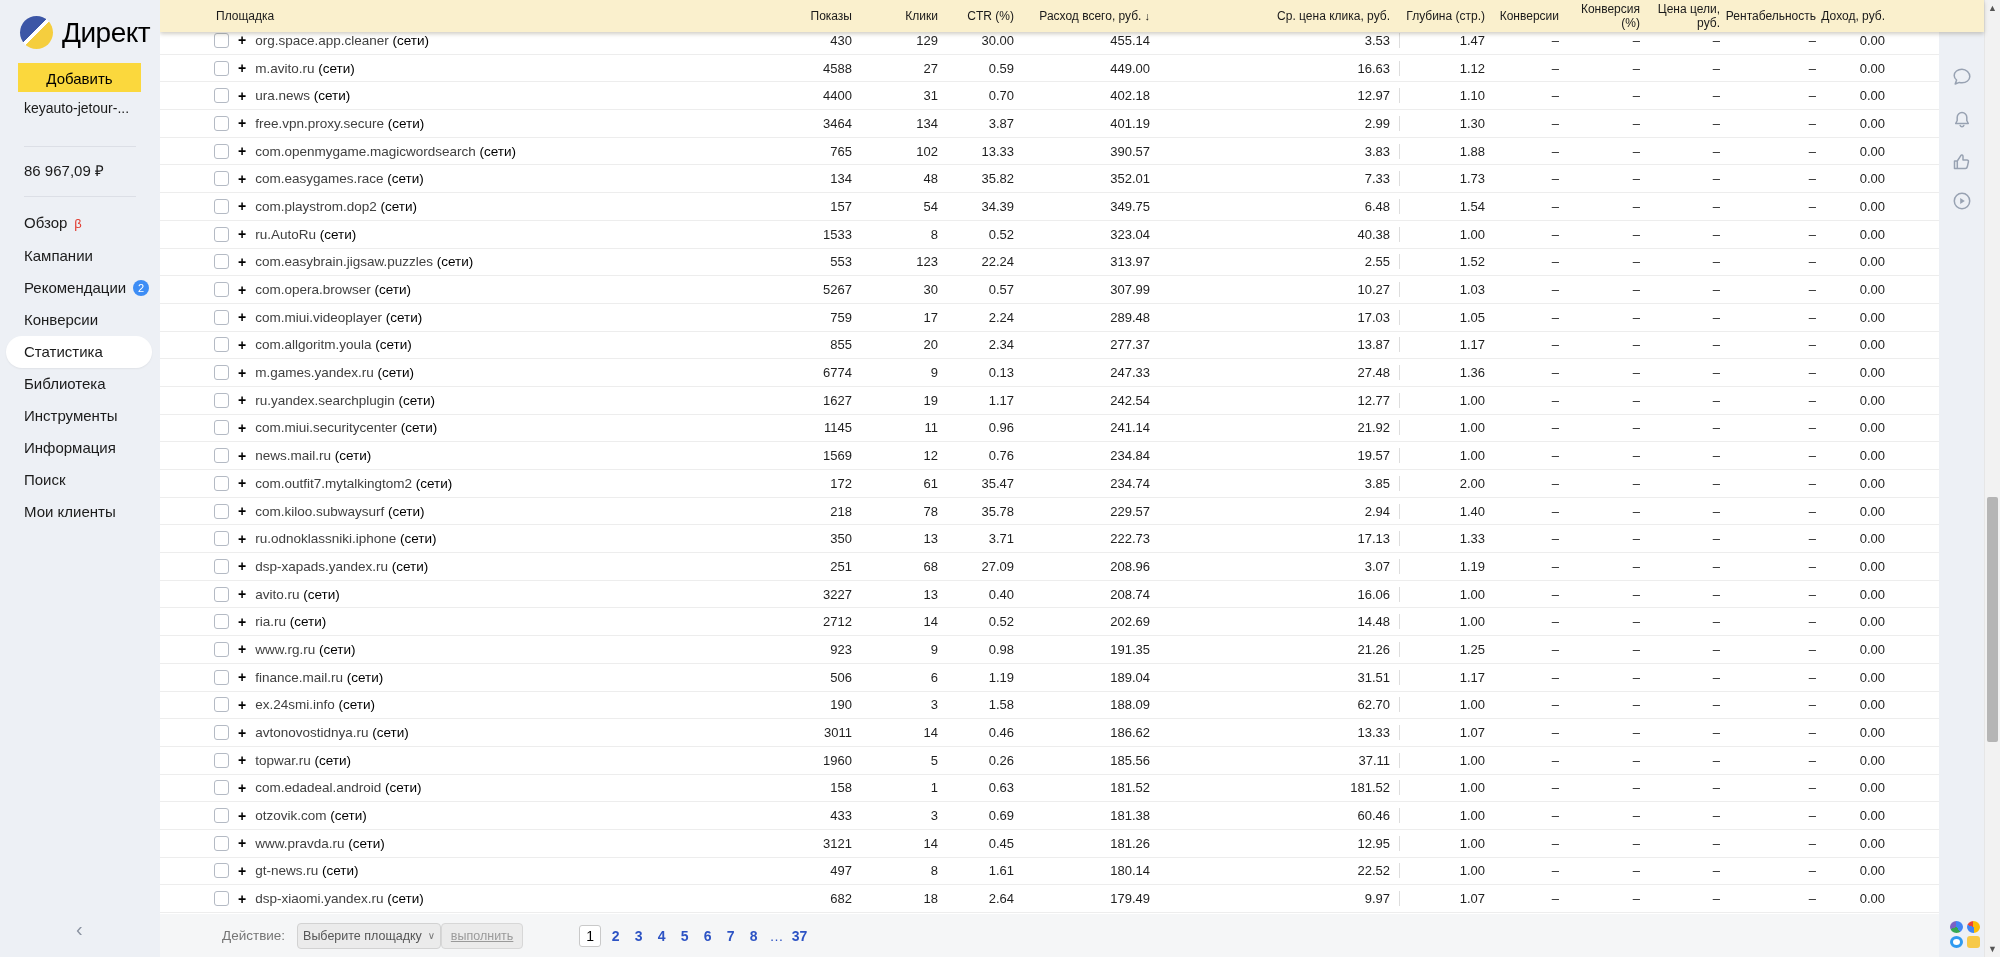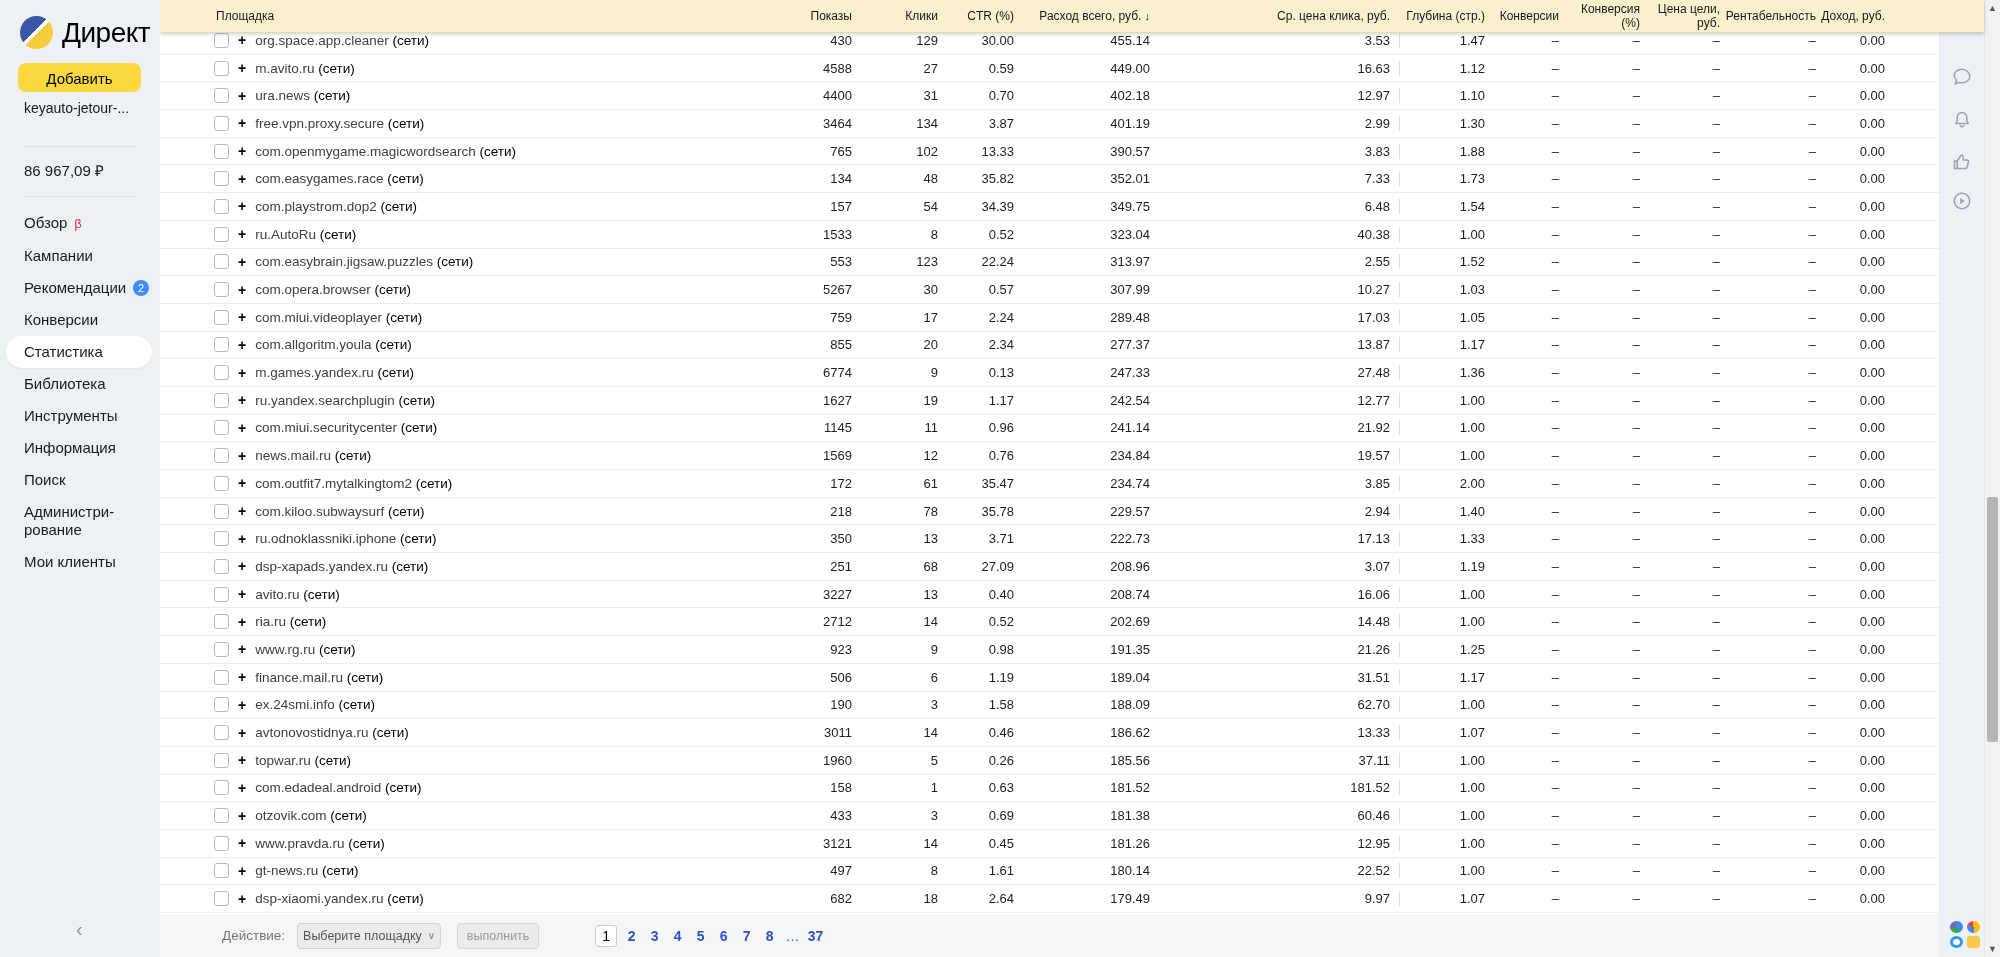--- a/index.html
+++ b/index.html
@@ -6,21 +6,21 @@
   body{width:2000px;height:957px;position:relative;overflow:hidden;background:#fff;
        font-family:"Liberation Sans",sans-serif;color:#1a1a1a;}
 
   
   .sidebar{position:absolute;left:0;top:0;width:160px;height:957px;background:#edf0f5;z-index:20;}
   .logo{position:absolute;top:16px;left:20px;display:flex;align-items:center;gap:9px;}
   .logo-circle{width:33px;height:33px;border-radius:50%;
       background:linear-gradient(135deg,#3c56a6 45%,#ffffff 45%,#ffffff 53%,#f5ce3e 53%);}
   .logo-text{font-size:28px;font-weight:400;letter-spacing:-.5px;color:#000;}
   .add-btn{position:absolute;top:63px;left:18px;width:123px;height:29px;background:#fbd83d;
-      border:none;border-radius:8px;font-size:15px;line-height:29px;text-align:center;color:#000;cursor:pointer;}
+      border:none;border-radius:0;font-size:15px;line-height:29px;text-align:center;color:#000;cursor:pointer;}
   .account{position:absolute;top:100px;left:24px;font-size:14px;color:#1a1a1a;}
   .sdivider{position:absolute;left:24px;width:112px;height:1px;background:#dcdfe6;}
   .d1{top:146px}.d2{top:196px}
   .balance{position:absolute;top:160px;left:24px;font-size:15px;color:#1a1a1a;}
   .nav{position:absolute;top:207px;left:0;width:160px;}
   .nav-item{padding:7px 0 7px 24px;font-size:15px;line-height:18px;cursor:pointer;color:#1b1b1b;}
   .nav-item.active{background:#fff;border-radius:16px;margin:0 8px 0 6px;padding-left:18px;
       box-shadow:0 1px 2px rgba(0,0,0,.06);}
   .nav-label{white-space:pre-line;}
   .beta{color:#e0382c;font-size:13px;margin-left:7px;}
@@ -50,22 +50,22 @@
   .plus{font-size:14px;font-weight:700;color:#000;margin-right:9px;cursor:pointer;}
   .slink{font-size:13.5px;color:#404040;cursor:pointer;text-decoration:none;}
   .suffix{font-size:13.5px;color:#000;white-space:pre;}
 
   
   .footer{position:absolute;left:0;top:914px;width:1779px;height:43px;background:#f5f6f7;z-index:5;display:flex;align-items:center;}
   .action-label{margin-left:62px;font-size:13.5px;color:#757575;}
   .select-btn{margin-left:12px;width:144px;height:26px;background:#ebebeb;border:1px solid #d2d2d2;border-radius:4px;
       font-size:12.5px;color:#555;display:flex;align-items:center;justify-content:center;gap:6px;cursor:pointer;box-sizing:border-box;}
   .chev{font-size:10px;color:#777;}
-  .submit-btn{margin-left:16px;width:82px;height:26px;background:#ebebeb;border:1px solid #d7d7d7;border-radius:4px;
-      font-size:12.5px;color:#9a9a9a;text-align:center;line-height:24px;box-sizing:border-box;cursor:pointer;}
+  .submit-btn{margin-left:0;width:82px;height:26px;background:#ebebeb;border:1px solid #d7d7d7;border-radius:4px;
+      font-size:12.5px;color:#9a9a9a;text-align:center;line-height:24px;box-sizing:border-box;cursor:pointer;text-decoration:underline;}
   .pagination{margin-left:56px;display:flex;align-items:center;gap:6px;}
   .page{min-width:17px;text-align:center;font-size:14px;font-weight:700;}
   .page.current{border:1px solid #c9c9c9;background:#fff;border-radius:3px;width:20px;height:20px;line-height:20px;
       font-weight:400;color:#000;}
   .page.link{color:#2d53c4;cursor:pointer;}
   .page.dots{color:#2d53c4;font-weight:400;}
 
   
   .right-strip{position:absolute;left:1779px;top:32px;width:45px;height:925px;background:#edf0f5;}
   .rail-icon{position:absolute;left:11px;width:24px;height:24px;cursor:pointer;}
@@ -99,22 +99,20 @@
   <div class="nav">
       <div class="nav-item"><span class="nav-label">Обзор</span><span class="beta">β</span></div>
       <div class="nav-item"><span class="nav-label">Кампании</span></div>
       <div class="nav-item"><span class="nav-label">Рекомендации</span><span class="count">2</span></div>
       <div class="nav-item"><span class="nav-label">Конверсии</span></div>
       <div class="nav-item active"><span class="nav-label">Статистика</span></div>
       <div class="nav-item"><span class="nav-label">Библиотека</span></div>
       <div class="nav-item"><span class="nav-label">Инструменты</span></div>
       <div class="nav-item"><span class="nav-label">Информация</span></div>
       <div class="nav-item"><span class="nav-label">Поиск</span></div>
-      <div class="nav-item"><span class="nav-label">Администри-
-рование</span></div>
       <div class="nav-item"><span class="nav-label">Мои клиенты</span></div>
     </div>
   <div class="collapse">‹</div>
 </div>
 
 <div class="main">
   <div class="table-white">
     <div class="t-body">
         <div class="trow">
           <div class="cell c-site">

